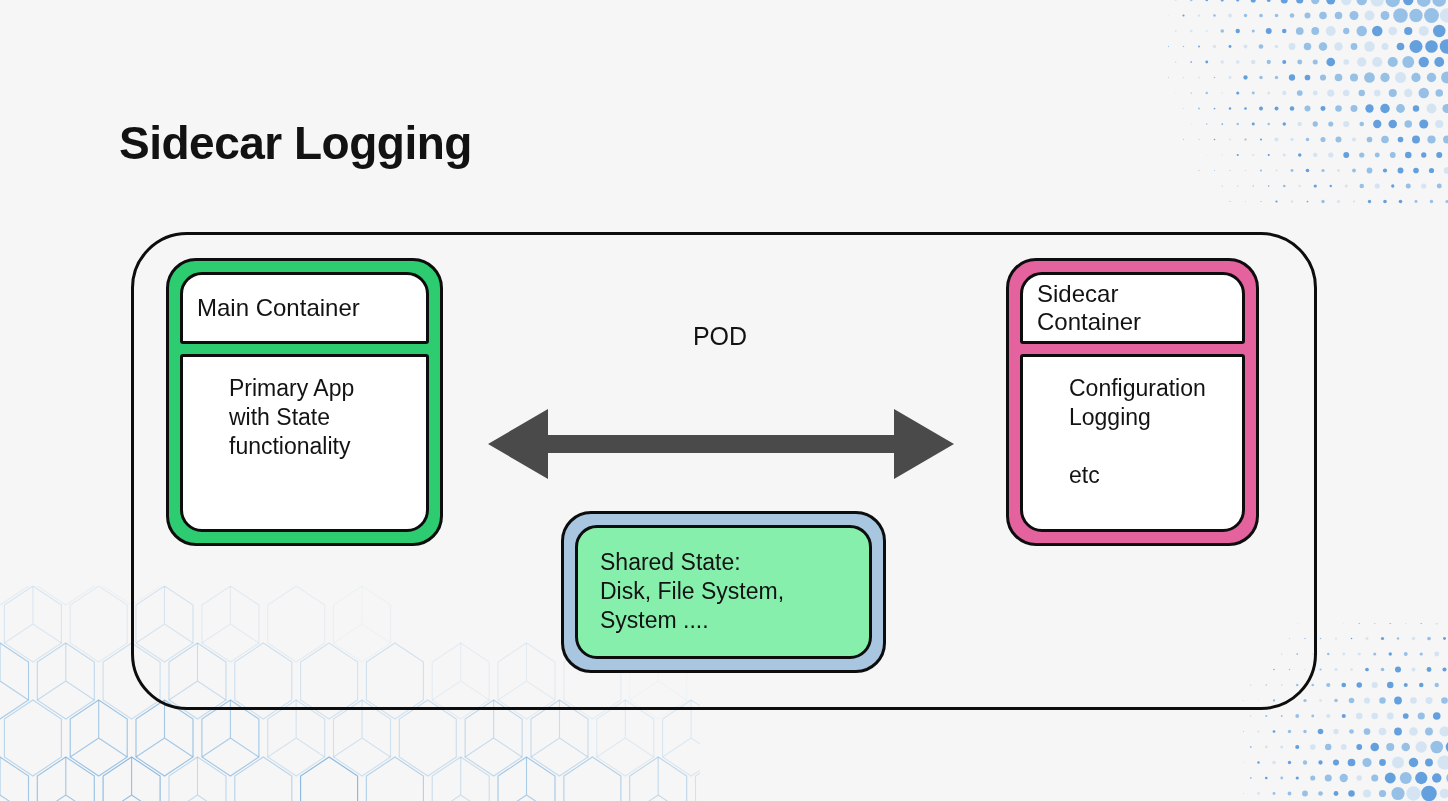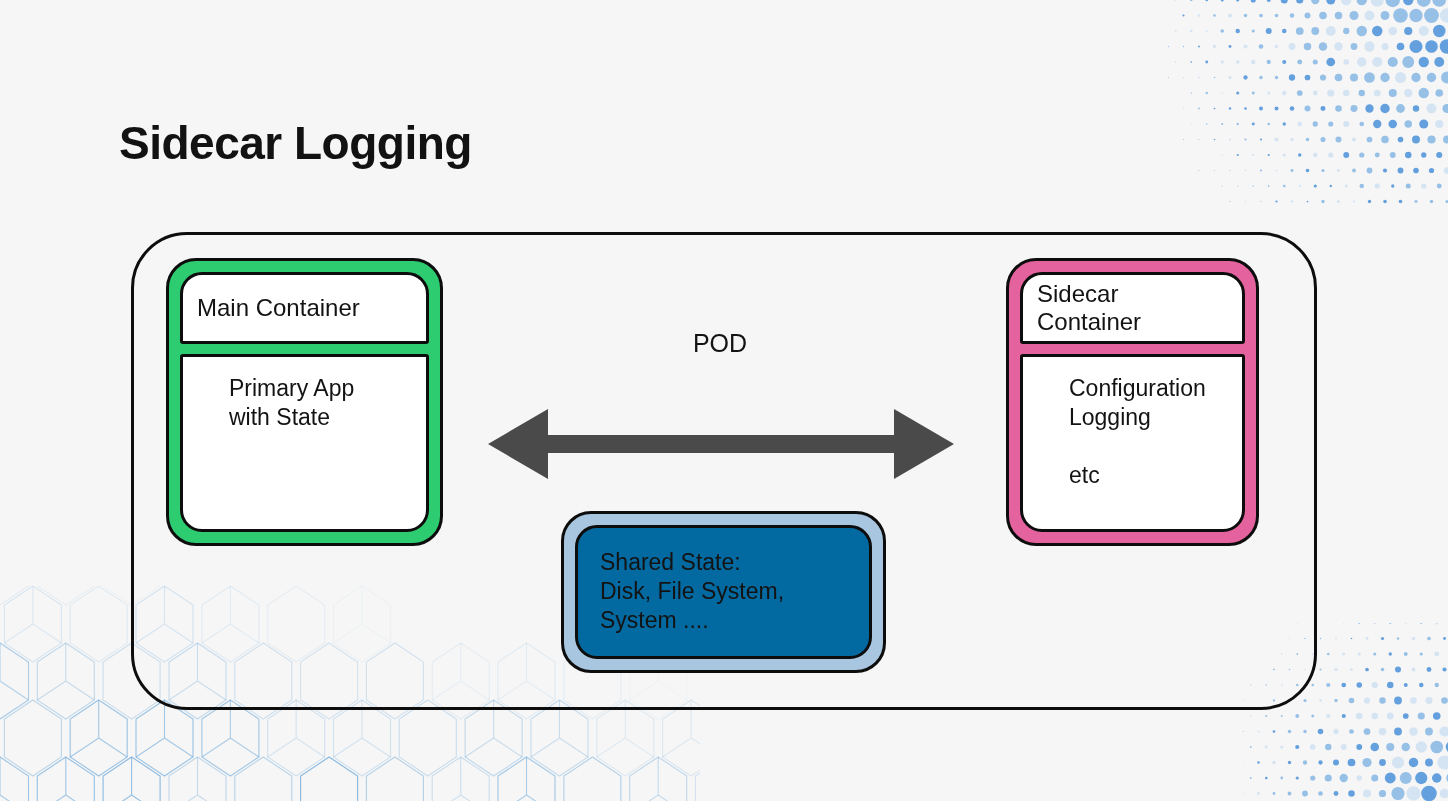--- a/index.html
+++ b/index.html
@@ -60,21 +60,21 @@
     height: 478px;
     border: 3px solid #0d0d0d;
     border-radius: 56px;
     background: transparent;
     box-sizing: border-box;
   }
 
   #pod-label {
     position: absolute;
     left: 560px;
-    top: 329px;
+    top: 322px;
     width: 320px;
     text-align: center;
     font-size: 25px;
     color: #131313;
     line-height: 29px;
   }
   #pod-label .l2 { display: block; }
 
   
   .cont {
@@ -131,21 +131,21 @@
     width: 325px;
     height: 162px;
     border: 3px solid #0d0d0d;
     border-radius: 30px;
     box-sizing: border-box;
     padding: 11px;
   }
   #shared-state-box .panel {
     width: 100%;
     height: 100%;
-    background: #0369a1;
+    background: #86efac;
     border: 3px solid #0d0d0d;
     border-radius: 22px;
     box-sizing: border-box;
     padding: 20px 22px;
     font-size: 23px;
     line-height: 29px;
     color: #131313;
   }
   #shared-state-box .panel .ln { display: block; white-space: pre; }
 
@@ -778,20 +778,21 @@
     <polygon id="arrow-shape" points="0,39 60,4 60,30 406,30 406,4 466,39 406,74 406,48 60,48 60,74" fill="#4a4a4a"></polygon>
   </svg>
 
   <div class="cont" id="main-container" style="background: rgb(46, 204, 113);">
     <div class="panel head">
       <span>Main Container</span>
     </div>
     <div class="panel body">
       <span class="ln">Primary App</span>
       <span class="ln">with State</span>
+      <span class="ln">functionality</span>
     </div>
   </div>
 
   <div class="cont" id="sidecar-container" style="background: rgb(228, 99, 158);">
     <div class="panel head">
       <span>Sidecar Container</span>
     </div>
     <div class="panel body">
       <span class="ln">Configuration</span>
       <span class="ln">Logging</span>

